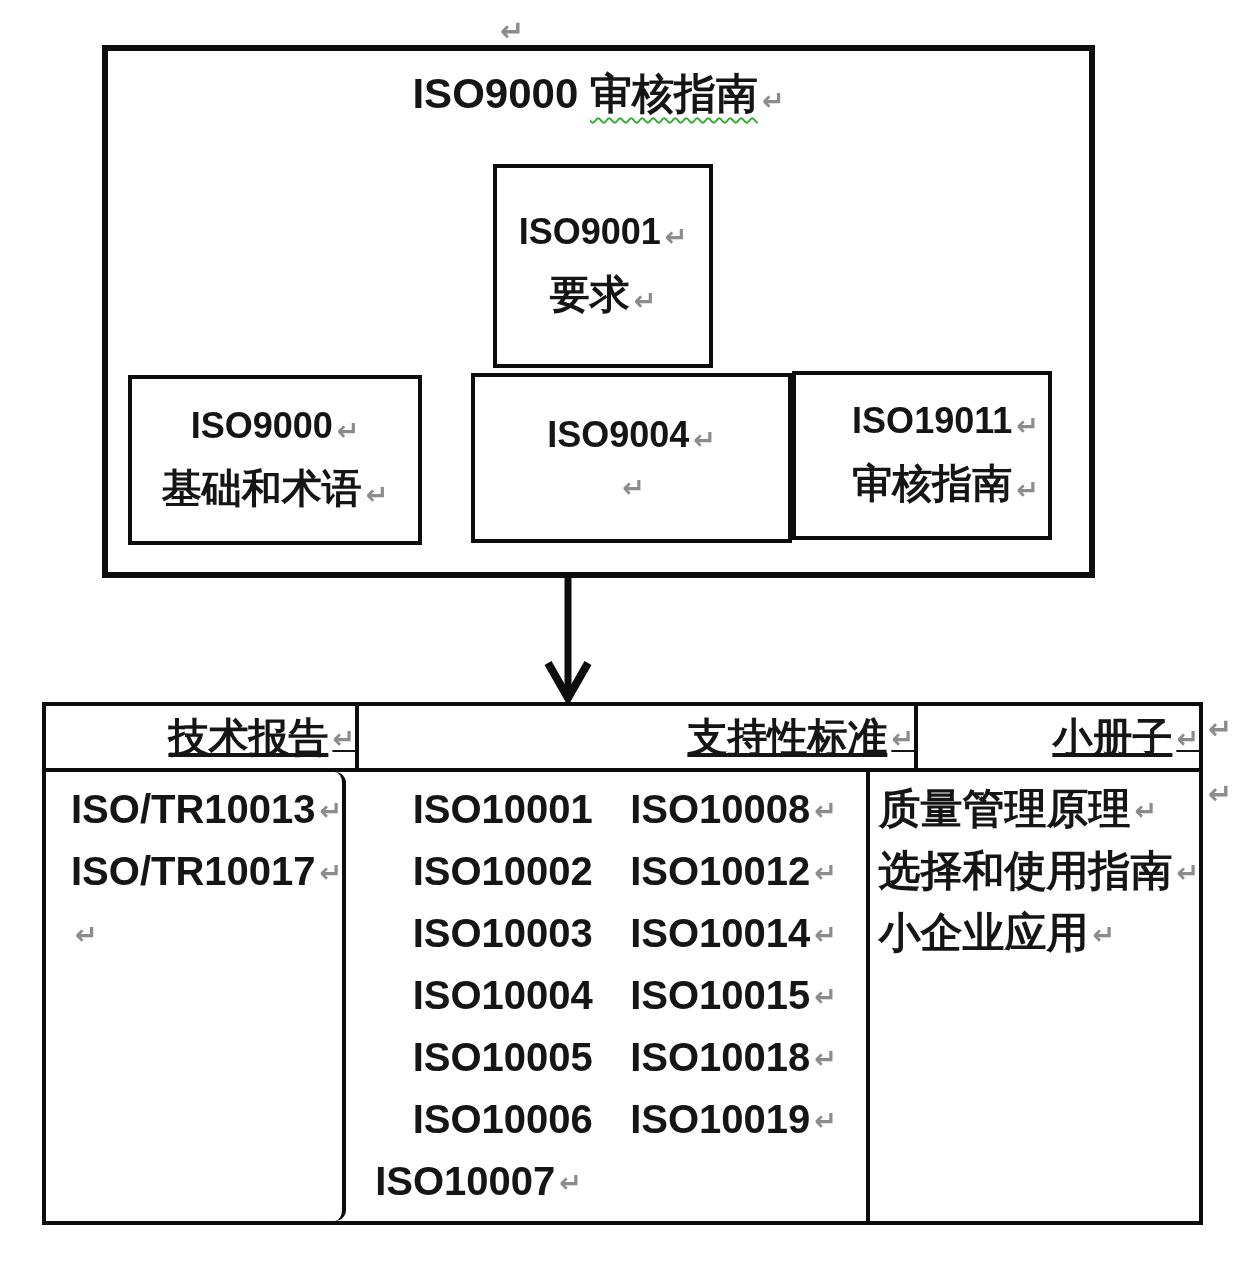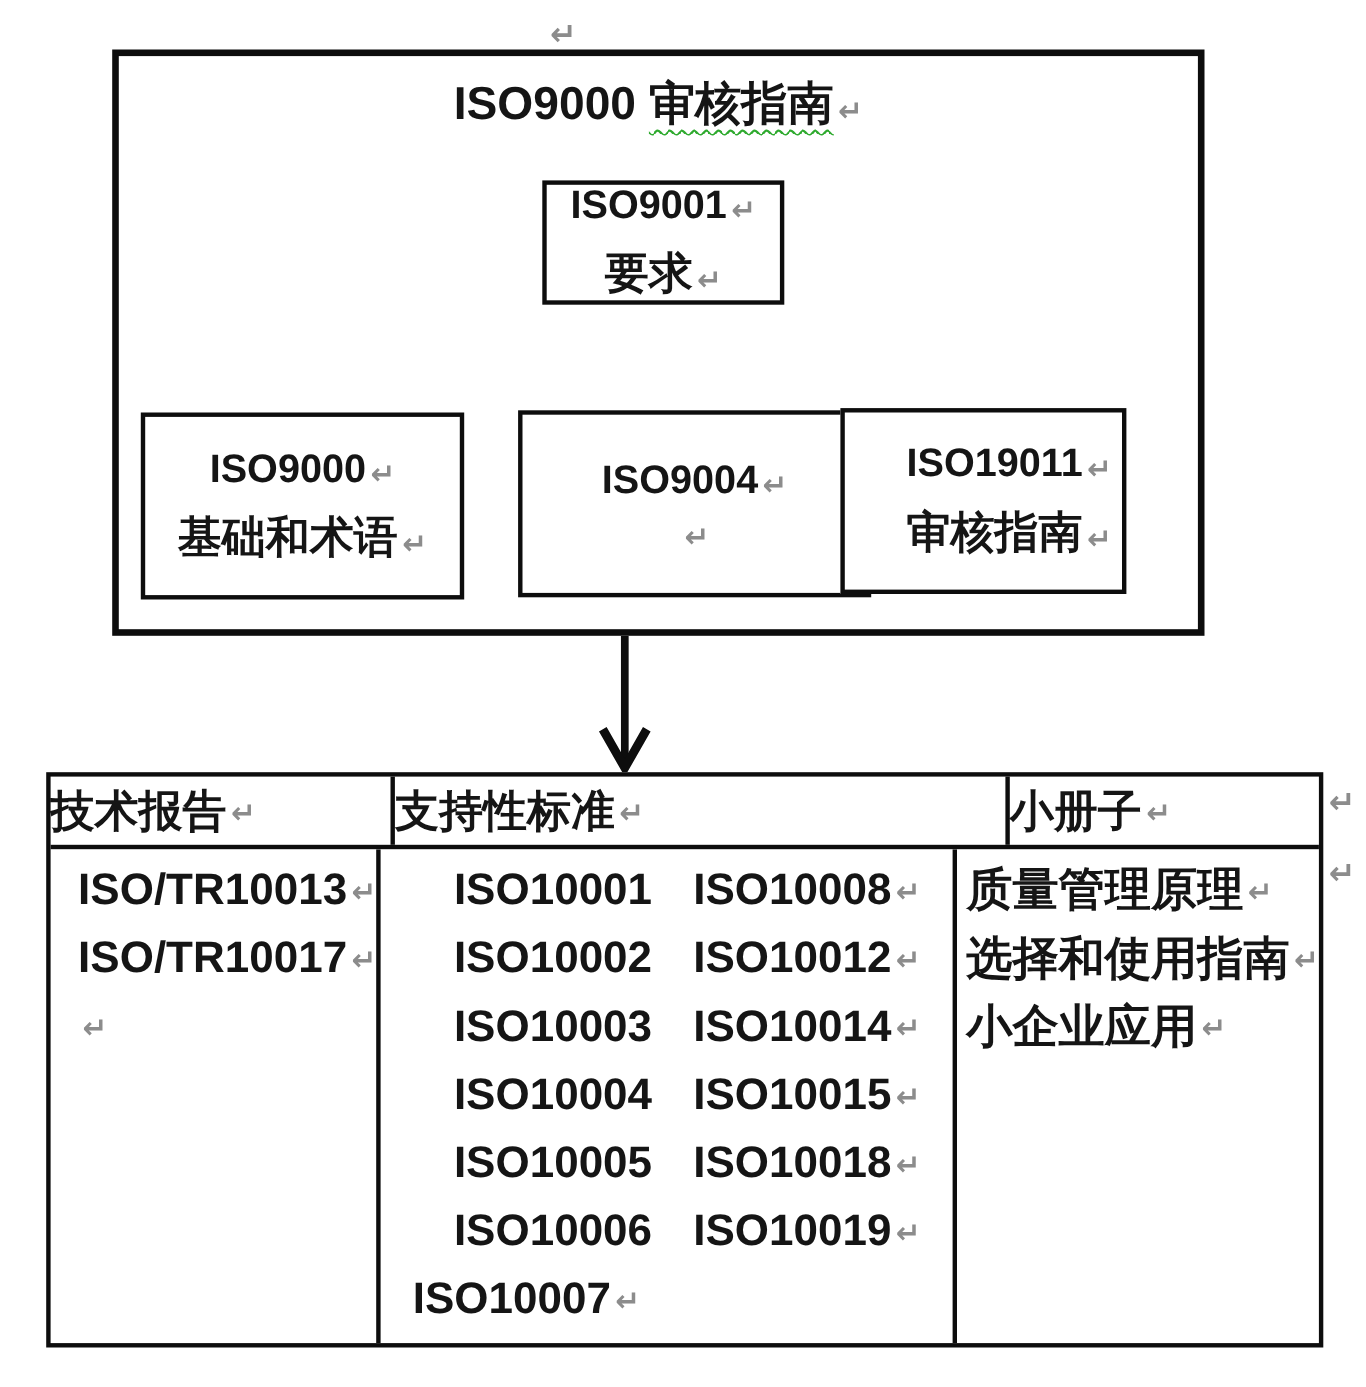--- a/index.html
+++ b/index.html
@@ -16,38 +16,38 @@
 
   .title{position:absolute;left:102px;top:66px;width:993px;text-align:center;font-size:42px;}
   .squiggle{text-decoration:underline wavy #2faa2f;text-decoration-thickness:2px;text-underline-offset:9px;}
 
   
   .std-box{position:absolute;border:4px solid #0d0d0d;box-sizing:border-box;background:#fff;
            display:flex;flex-direction:column;align-items:center;justify-content:center;gap:14px;}
   .bline{display:flex;align-items:baseline;white-space:nowrap;}
   .std-box .en{font-size:36px;}
   .std-box .cn{font-size:40px;}
-  .box-9001 {left:493px;top:164px;width:220px;height:113px;}
+  .box-9001 {left:493px;top:164px;width:220px;height:204px;}
   .box-9000 {left:128px;top:375px;width:294px;height:170px;}
   .box-9004 {left:471px;top:373px;width:321px;height:170px;}
-  .box-19011{left:764px;top:371px;width:260px;height:169px;padding-left:47px;}
+  .box-19011{left:792px;top:371px;width:260px;height:169px;padding-left:47px;}
 
   .arrow{position:absolute;left:538px;top:578px;width:60px;height:126px;}
 
   
   .stable{position:absolute;left:42px;top:702px;width:1161px;height:523px;
           border:4px solid #0d0d0d;box-sizing:border-box;display:flex;flex-direction:column;background:#fff;}
   .thead{display:flex;flex:0 0 62px;border-bottom:4px solid #0d0d0d;}
   .tbody{display:flex;flex:1 1 auto;overflow:hidden;}
   .c1{width:313px;border-right:4px solid #0d0d0d;box-sizing:border-box;}
   .c2{width:559px;border-right:4px solid #0d0d0d;box-sizing:border-box;}
   .c3{flex:1;box-sizing:border-box;}
-  .hcell{display:flex;align-items:center;justify-content:flex-start;font-size:40px;}
+  .hcell{display:flex;align-items:center;justify-content:flex-end;font-size:40px;text-decoration:underline;}
   .bcell{padding-top:14px;}
-  .bcell.c1{padding-left:25px;}
+  .bcell.c1{padding-left:25px;border-radius:11px;}
   .bcell.c2{padding-left:29px;text-align:center;}
   .bcell.c3{padding-left:8px;}
   .tline{height:62px;display:flex;align-items:flex-start;line-height:46px;font-size:40px;white-space:nowrap;}
   .bcell.c3 .tline{font-size:42px;}
   .left-fixed{display:inline-block;width:255px;}
 </style>
 </head>
 <body>
 
 <div class="page">

